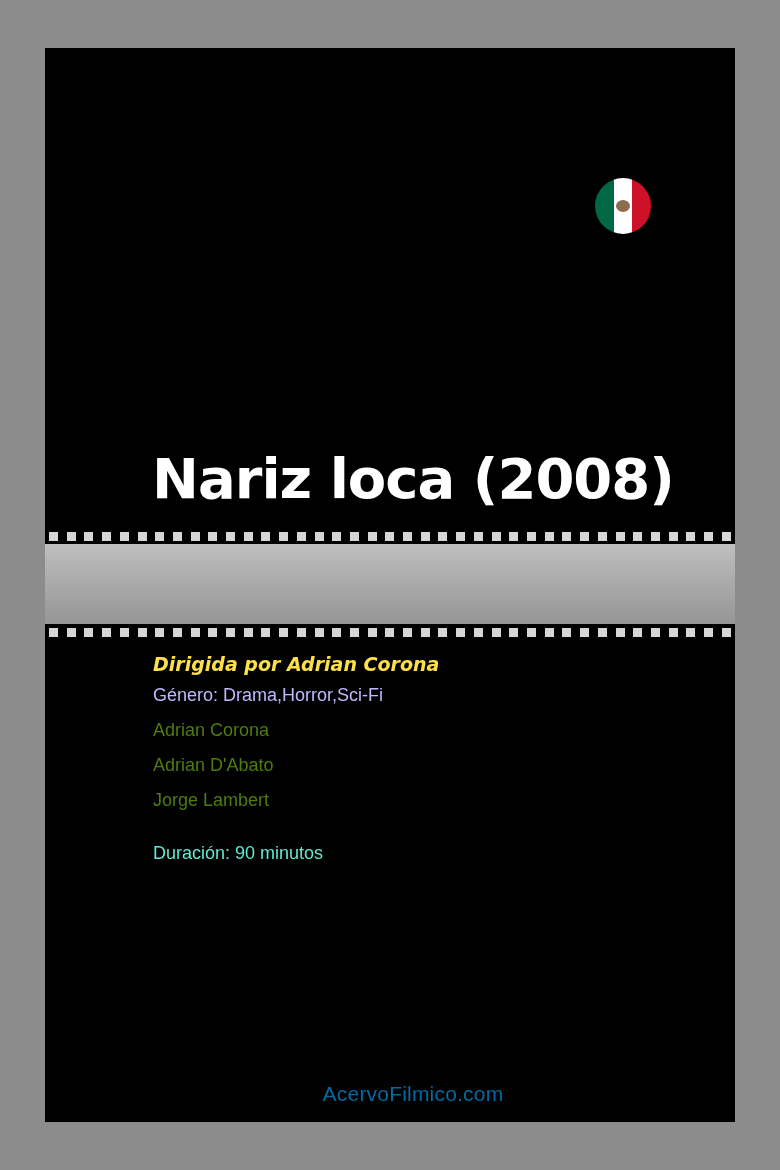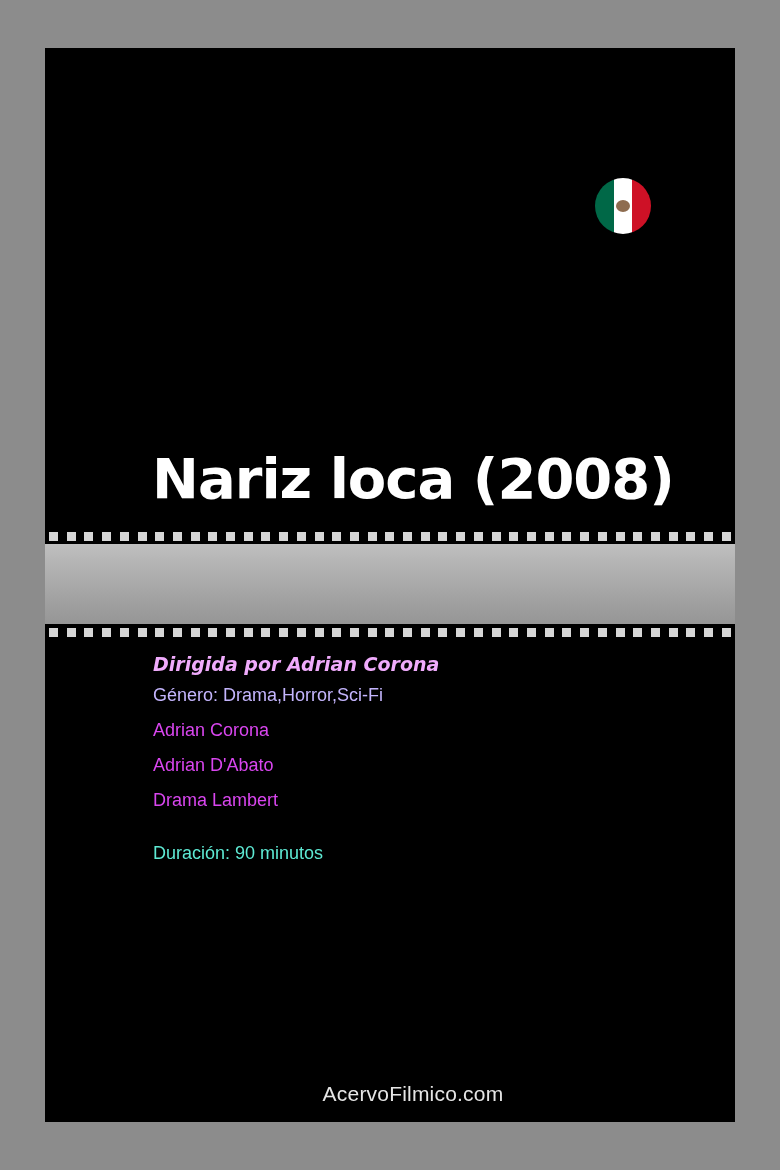--- a/index.html
+++ b/index.html
@@ -106,47 +106,47 @@
     left: 108px;
     top: 605px;
     width: 520px;
     color: #e8e8e8;
   }
   #director {
     font-family: "DejaVu Sans", sans-serif;
     font-weight: bold;
     font-style: italic;
     font-size: 19px;
-    color: #f0abfc;
+    color: #fde047;
     margin-bottom: 10px;
   }
   #genre {
     font-size: 18px;
     color: #c4b5fd;
     margin-bottom: 14px;
   }
   .cast-member {
     font-size: 18px;
-    color: #d946ef;
+    color: #4d7c0f;
     margin-bottom: 14px;
   }
   #duration {
     font-size: 18px;
     color: #5eead4;
     margin-top: 32px;
   }
 
   
   #footer {
     position: absolute;
     left: 0;
     bottom: 16px;
     width: 736px;
     text-align: center;
-    color: #e5e5e5;
+    color: #0369a1;
     font-size: 21px;
     letter-spacing: 0.2px;
   }
 </style>
 </head>
 <body>
 
 <div id="poster">
 
   <div id="flag-badge">
@@ -242,19 +242,19 @@
         <div class="perf"></div>
       </div>
   </div>
 
   <div id="credits">
     <div id="director">Dirigida por Adrian Corona</div>
     <div id="genre">Género: Drama,Horror,Sci-Fi</div>
     <div id="cast-list">
         <div class="cast-member">Adrian Corona</div>
         <div class="cast-member">Adrian D'Abato</div>
-        <div class="cast-member">Drama Lambert</div>
+        <div class="cast-member">Jorge Lambert</div>
       </div>
     <div id="duration">Duración: 90 minutos</div>
   </div>
 
   <div id="footer">AcervoFilmico.com</div>
 </div>
 
 </body></html>

